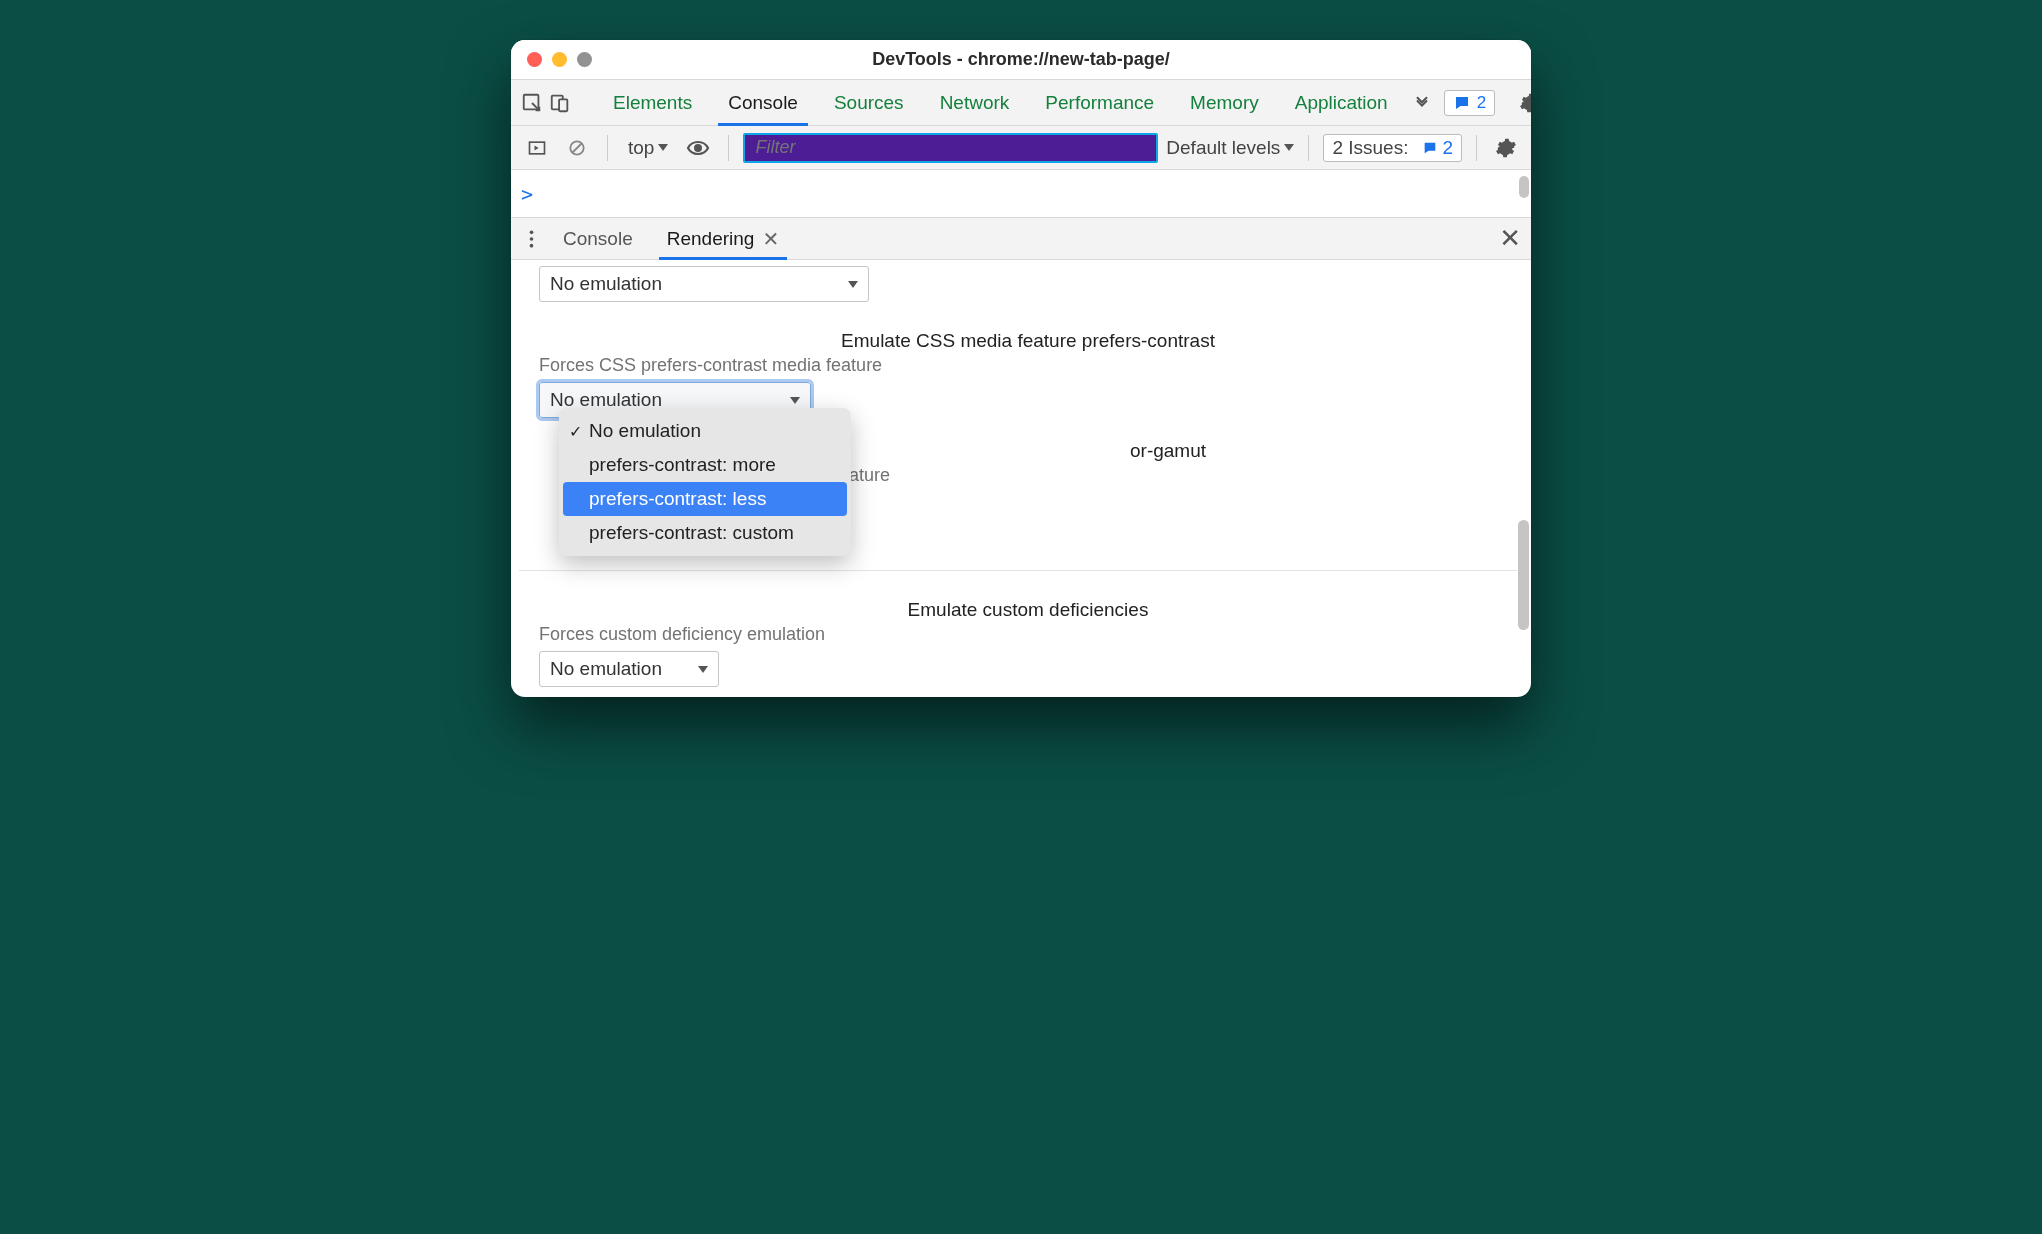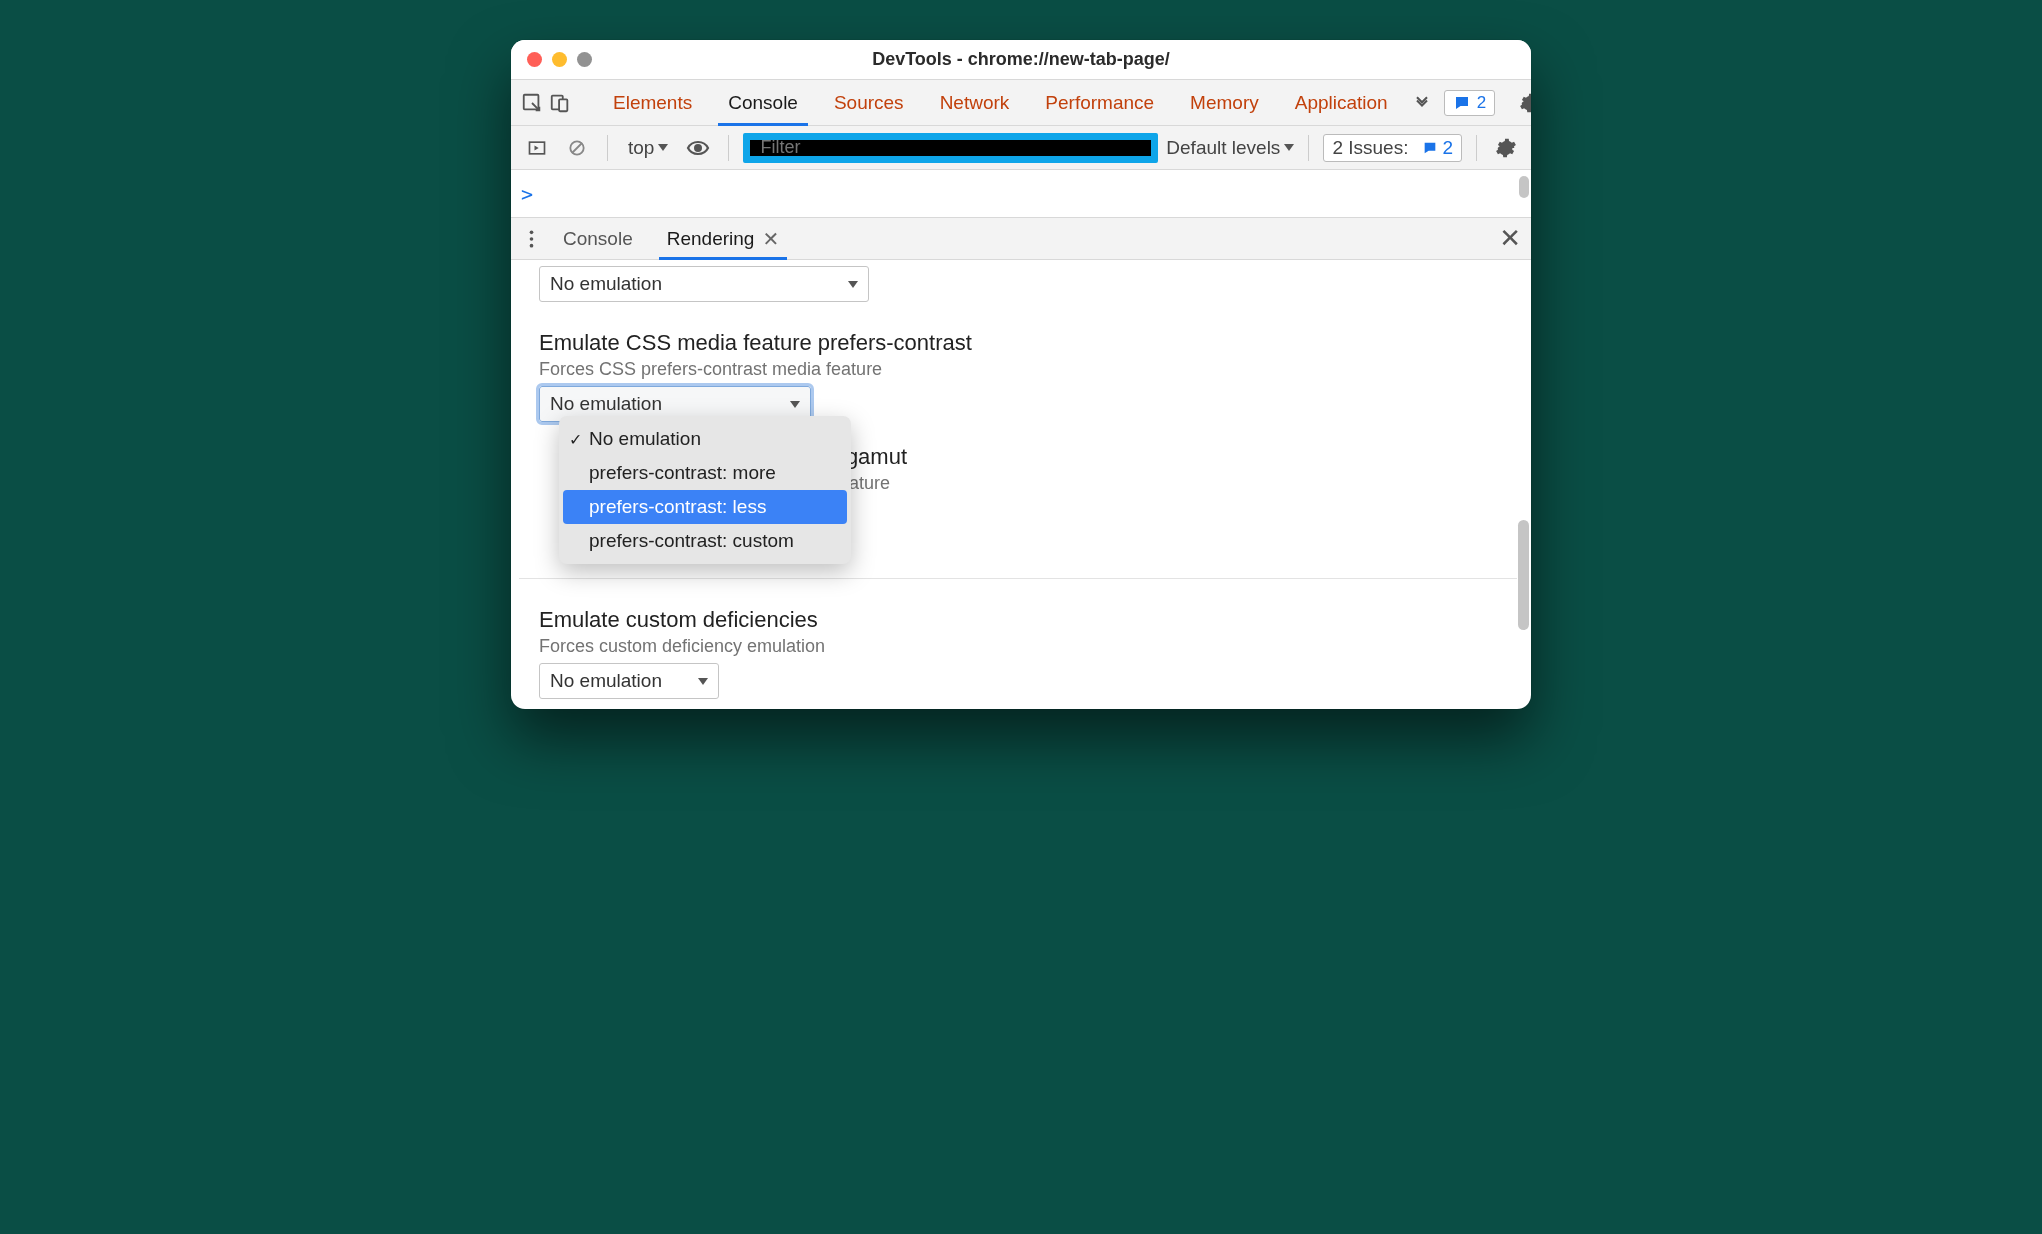--- a/index.html
+++ b/index.html
@@ -55,21 +55,21 @@
   }
   .tool-icon {
     width: 32px; height: 32px; display: flex; align-items: center; justify-content: center;
     color: #555;
   }
   .vdivider { width: 1px; height: 26px; background: #ccc; margin: 0 6px; }
   .tabs { display: flex; align-items: stretch; height: 100%; gap: 0; }
   .tab {
     padding: 0 18px;
     display: flex; align-items: center;
-    color: #c2410c; font-size: 19px;
+    color: #15803d; font-size: 19px;
     cursor: pointer;
     position: relative;
   }
   .tab.active { color: #1a1a1a; font-weight: 500; }
   .tab.active::after {
     content: ""; position: absolute; left: 8px; right: 8px; bottom: -1px;
     height: 3px; background: #1a73e8;
   }
   .spacer { flex: 1; }
   .issues-badge {
@@ -89,26 +89,27 @@
     border-bottom: 1px solid #d8d8d8;
     background: #f3f3f3;
     gap: 8px;
   }
   .context-select {
     display: flex; align-items: center; gap: 4px; color: #444; padding: 0 6px;
   }
   .filter-input {
     flex: 1;
     height: 30px;
-    border: 7px solid #0ea5e9;
-    background: #000000;
+    border: 2px solid #0ea5e9;
+    background: #4c1d95;
     padding: 0 10px;
     font-size: 18px;
     color: #888;
     border-radius: 2px;
+    font-style: italic;
   }
   .levels-select {
     display: flex; align-items: center; gap: 4px; color: #444;
   }
   .issues-inline {
     display: flex; align-items: center; gap: 14px;
     padding: 2px 8px; border: 1px solid #bbb; border-radius: 3px; background: #fff; justify-content: center;
   }
   .issues-inline .lbl { color: #444; }
   .issues-inline .cnt { color: #1a73e8; display: flex; align-items: center; gap: 4px; }
@@ -160,21 +161,21 @@
     height: 36px; border: 1px solid #c5c5c5; border-radius: 3px;
     padding: 0 10px; min-width: 330px; margin-left: 20px;
     margin-top: 6px; background: #fff;
     font-size: 19px; color: #333;
   }
   .select-box.focused { outline: 3px solid #acc9ef; border-color: #7fa9dc; background: #f6f7f8; }
   .select-caret { border-left: 5px solid transparent; border-right: 5px solid transparent; border-top: 7px solid #555; margin-left: 10px; }
   .small-caret { border-left: 5px solid transparent; border-right: 5px solid transparent; border-top: 7px solid #555; }
 
   .section { margin-top: 28px; padding-left: 20px; }
-  .section-title { font-size: 22px; color: #222; }
+  .section-title { font-size: 19px; color: #222; text-align: center; }
   .section-desc { font-size: 18px; color: #737373; margin-top: 3px; }
   .hr { height: 1px; background: #e3e3e3; margin-top: 28px; }
 
   
   .dropdown {
     position: absolute;
     left: 20px; top: 4px;
     width: 292px;
     background: #e6e6e6;
     border-radius: 8px;

